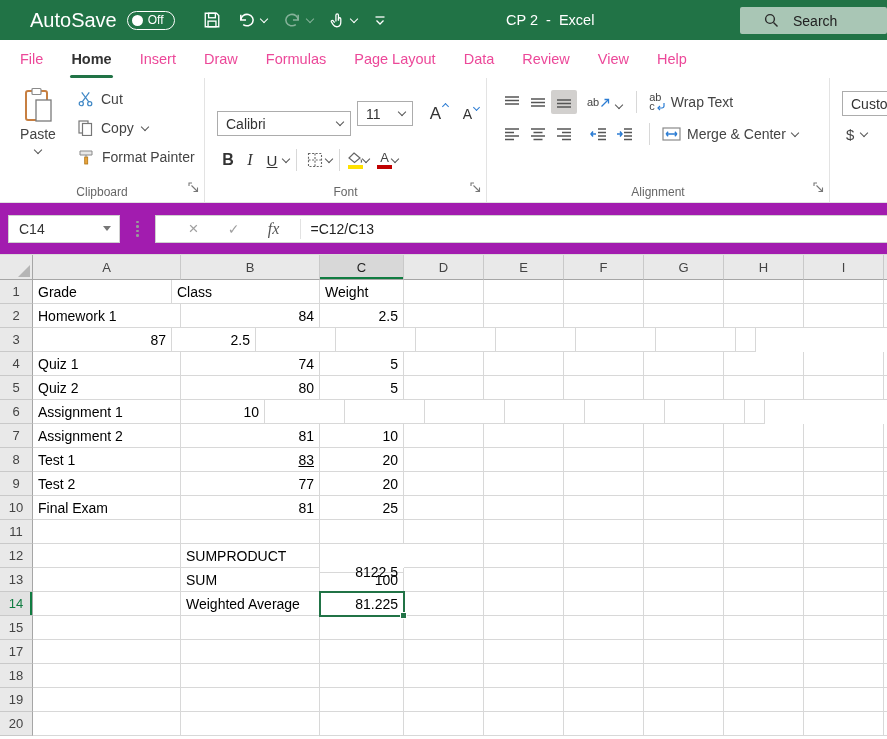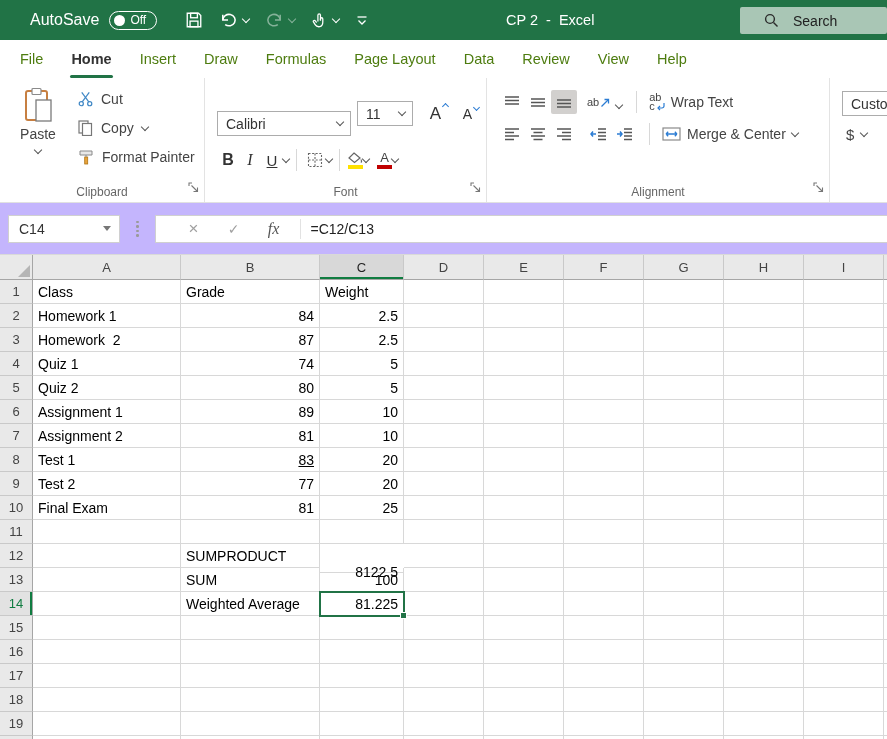--- a/index.html
+++ b/index.html
@@ -8,21 +8,21 @@
     width:887px; height:739px; overflow:hidden; background:#fff;
     font-family:"Liberation Sans", sans-serif;
     -webkit-user-select:none; user-select:none;
   }
 
   
   .titlebar {
     height:40px; background:var(--titlebar-green,#217346);
     display:flex; align-items:center; position:relative; color:#fff;
   }
-  .autosave-label { margin-left:30px; font-size:16px; white-space:pre; }
+  .autosave-label { margin-left:30px; font-size:20px; white-space:pre; }
   .autosave-toggle {
     margin-left:10px; width:48px; height:19px; border:1.4px solid #fff;
     border-radius:10px; display:flex; align-items:center; cursor:pointer;
   }
   .autosave-knob { width:11px; height:11px; border-radius:50%; background:#fff; margin-left:4px; }
   .autosave-state { font-size:12px; margin-left:5px; color:#fff; }
   .qat { display:flex; align-items:center; margin-left:22px; gap:4px; }
   .qat-btn { display:flex; align-items:center; gap:5px; padding:4px 6px; cursor:pointer; }
   .qat-btn.dimmed { opacity:.45; }
   .chev { display:inline-block; width:6px; height:6px; border-right:1.4px solid #555; border-bottom:1.4px solid #555; transform:rotate(45deg); margin-top:-3px; }
@@ -30,21 +30,21 @@
   .win-title { position:absolute; left:506px; top:0; height:40px; display:flex; align-items:center; font-size:14.5px; white-space:pre; }
   .searchbox {
     position:absolute; right:0; top:7px; width:147px; height:27px;
     background:var(--search-box-bg,#A9C6B5); display:flex; align-items:center;
     padding-left:24px; cursor:pointer; border-radius:2px;
   }
   .searchbox .search-label { font-size:14px; color:#212121; margin-left:14px; }
 
   
   .tabbar { height:38px; background:#fff; display:flex; align-items:center; padding-left:6px; }
-  .rtab { padding:0 14px; height:100%; display:flex; align-items:center; font-size:14.5px; color:#4d7c0f; position:relative; cursor:pointer; white-space:pre; }
+  .rtab { padding:0 14px; height:100%; display:flex; align-items:center; font-size:14.5px; color:#ec4899; position:relative; cursor:pointer; white-space:pre; }
   .rtab.active { font-weight:700; color:#333; }
   .rtab.active::after { content:""; position:absolute; left:13px; right:13px; bottom:0; height:3px; background:var(--titlebar-green,#217346); border-radius:2px; }
 
   
   .ribbon { height:125px; background:#fff; display:flex; border-bottom:1px solid #E1E1E1; position:relative; }
   .rgroup { position:relative; border-right:1px solid #E3E3E3; flex-shrink:0; }
   .grp-label { position:absolute; bottom:3px; left:0; right:0; text-align:center; font-size:12px; color:#666; }
   .launcher { position:absolute; right:5px; bottom:5px; cursor:pointer; }
   #grp-clipboard { width:205px; }
   #grp-font { width:282px; }
@@ -79,21 +79,21 @@
   .al-btn.selected { background:#D2D0CE; }
   .orient { display:flex; align-items:flex-end; margin-left:10px; cursor:pointer; gap:1px; }
   .mini-ab { font-size:11px; color:#444; }
   .ribbon-item { display:flex; align-items:center; gap:6px; font-size:14px; color:#444; cursor:pointer; }
 
   .num-body { padding:13px 0 0 12px; }
   .combo-numfmt { width:130px; }
   .cur-row { display:flex; align-items:center; gap:7px; margin-top:10px; margin-left:4px; font-size:15px; color:#444; cursor:pointer; }
 
   
-  .fbar { height:52px; background:#c4b5fd; display:flex; align-items:center; border-bottom:1px solid #D9D9D9;justify-content:center; }
+  .fbar { height:52px; background:#a21caf; display:flex; align-items:center; border-bottom:1px solid #D9D9D9;justify-content:center; }
   .namebox { margin-left:8px; width:112px; height:28px; background:#fff; border:1px solid #D0D0D0; display:flex; align-items:center; padding-left:10px; font-size:14px; color:#333; cursor:pointer; }
   .name-tri { margin-left:auto; margin-right:8px; width:0; height:0; border-left:4px solid transparent; border-right:4px solid transparent; border-top:5px solid #777; }
   .fbar-dots { display:flex; flex-direction:column; gap:2px; margin:0 16px; }
   .fbar-dots i { width:2.5px; height:2.5px; border-radius:50%; background:#9A9A9A; }
   .fpanel { flex:1; height:28px; background:#fff; border:1px solid #D0D0D0; border-right:none; display:flex; align-items:center; padding-left:18px; }
   .fbtn-gray { color:#A0A0A0; font-size:17px; width:40px; text-align:center; cursor:pointer; }
   .fx { font-family:"Liberation Serif",serif; font-style:italic; font-size:16px; color:#555; width:40px; text-align:center; cursor:pointer; }
   .fpanel .vdiv { width:1px; height:20px; background:#E2E2E2; margin:0 10px 0 6px; }
   .formula-text { font-size:14px; color:#222; white-space:pre; }
 
@@ -423,22 +423,22 @@
       <div class="col-header" style="width: 80px;">D</div>
       <div class="col-header" style="width: 80px;">E</div>
       <div class="col-header" style="width: 80px;">F</div>
       <div class="col-header" style="width: 80px;">G</div>
       <div class="col-header" style="width: 80px;">H</div>
       <div class="col-header" style="width: 80px;">I</div>
       <div class="col-header filler"></div>
     </div>
     <div class="grid-row">
       <div class="row-header">1</div>
+      <div class="cell" style="width: 139px;">Grade</div>
       <div class="cell" style="width: 148px;">Class</div>
-      <div class="cell" style="width: 139px;">Grade</div>
       <div class="cell" style="width: 84px;">Weight</div>
       <div class="cell" style="width: 80px;"></div>
       <div class="cell" style="width: 80px;"></div>
       <div class="cell" style="width: 80px;"></div>
       <div class="cell" style="width: 80px;"></div>
       <div class="cell" style="width: 80px;"></div>
       <div class="cell" style="width: 80px;"></div>
       <div class="cell filler"></div>
     </div>
     <div class="grid-row">
@@ -449,21 +449,20 @@
       <div class="cell" style="width: 80px;"></div>
       <div class="cell" style="width: 80px;"></div>
       <div class="cell" style="width: 80px;"></div>
       <div class="cell" style="width: 80px;"></div>
       <div class="cell" style="width: 80px;"></div>
       <div class="cell" style="width: 80px;"></div>
       <div class="cell filler"></div>
     </div>
     <div class="grid-row">
       <div class="row-header">3</div>
-      <div class="cell" style="width: 148px;">Homework  2</div>
       <div class="cell num" style="width: 139px;">87</div>
       <div class="cell num" style="width: 84px;">2.5</div>
       <div class="cell" style="width: 80px;"></div>
       <div class="cell" style="width: 80px;"></div>
       <div class="cell" style="width: 80px;"></div>
       <div class="cell" style="width: 80px;"></div>
       <div class="cell" style="width: 80px;"></div>
       <div class="cell" style="width: 80px;"></div>
       <div class="cell filler"></div>
     </div>
@@ -489,21 +488,20 @@
       <div class="cell" style="width: 80px;"></div>
       <div class="cell" style="width: 80px;"></div>
       <div class="cell" style="width: 80px;"></div>
       <div class="cell" style="width: 80px;"></div>
       <div class="cell" style="width: 80px;"></div>
       <div class="cell filler"></div>
     </div>
     <div class="grid-row">
       <div class="row-header">6</div>
       <div class="cell" style="width: 148px;">Assignment 1</div>
-      <div class="cell num" style="width: 139px;">89</div>
       <div class="cell num" style="width: 84px;">10</div>
       <div class="cell" style="width: 80px;"></div>
       <div class="cell" style="width: 80px;"></div>
       <div class="cell" style="width: 80px;"></div>
       <div class="cell" style="width: 80px;"></div>
       <div class="cell" style="width: 80px;"></div>
       <div class="cell" style="width: 80px;"></div>
       <div class="cell filler"></div>
     </div>
     <div class="grid-row">
@@ -617,77 +615,64 @@
       <div class="cell" style="width: 84px;"></div>
       <div class="cell" style="width: 80px;"></div>
       <div class="cell" style="width: 80px;"></div>
       <div class="cell" style="width: 80px;"></div>
       <div class="cell" style="width: 80px;"></div>
       <div class="cell" style="width: 80px;"></div>
       <div class="cell" style="width: 80px;"></div>
       <div class="cell filler"></div>
     </div>
     <div class="grid-row">
-      <div class="row-header">16</div>
+      <div class="row-header">17</div>
       <div class="cell" style="width: 148px;"></div>
       <div class="cell" style="width: 139px;"></div>
       <div class="cell" style="width: 84px;"></div>
       <div class="cell" style="width: 80px;"></div>
       <div class="cell" style="width: 80px;"></div>
       <div class="cell" style="width: 80px;"></div>
       <div class="cell" style="width: 80px;"></div>
       <div class="cell" style="width: 80px;"></div>
       <div class="cell" style="width: 80px;"></div>
       <div class="cell filler"></div>
     </div>
     <div class="grid-row">
-      <div class="row-header">17</div>
+      <div class="row-header">18</div>
       <div class="cell" style="width: 148px;"></div>
       <div class="cell" style="width: 139px;"></div>
       <div class="cell" style="width: 84px;"></div>
       <div class="cell" style="width: 80px;"></div>
       <div class="cell" style="width: 80px;"></div>
       <div class="cell" style="width: 80px;"></div>
       <div class="cell" style="width: 80px;"></div>
       <div class="cell" style="width: 80px;"></div>
       <div class="cell" style="width: 80px;"></div>
       <div class="cell filler"></div>
     </div>
     <div class="grid-row">
-      <div class="row-header">18</div>
+      <div class="row-header">19</div>
       <div class="cell" style="width: 148px;"></div>
       <div class="cell" style="width: 139px;"></div>
       <div class="cell" style="width: 84px;"></div>
       <div class="cell" style="width: 80px;"></div>
       <div class="cell" style="width: 80px;"></div>
       <div class="cell" style="width: 80px;"></div>
       <div class="cell" style="width: 80px;"></div>
       <div class="cell" style="width: 80px;"></div>
       <div class="cell" style="width: 80px;"></div>
       <div class="cell filler"></div>
     </div>
     <div class="grid-row">
-      <div class="row-header">19</div>
+      <div class="row-header">20</div>
       <div class="cell" style="width: 148px;"></div>
       <div class="cell" style="width: 139px;"></div>
       <div class="cell" style="width: 84px;"></div>
       <div class="cell" style="width: 80px;"></div>
       <div class="cell" style="width: 80px;"></div>
       <div class="cell" style="width: 80px;"></div>
       <div class="cell" style="width: 80px;"></div>
       <div class="cell" style="width: 80px;"></div>
       <div class="cell" style="width: 80px;"></div>
       <div class="cell filler"></div>
     </div>
-    <div class="grid-row">
-      <div class="row-header">20</div>
-      <div class="cell" style="width: 148px;"></div>
-      <div class="cell" style="width: 139px;"></div>
-      <div class="cell" style="width: 84px;"></div>
-      <div class="cell" style="width: 80px;"></div>
-      <div class="cell" style="width: 80px;"></div>
-      <div class="cell" style="width: 80px;"></div>
-      <div class="cell" style="width: 80px;"></div>
-      <div class="cell" style="width: 80px;"></div>
-      <div class="cell" style="width: 80px;"></div>
-      <div class="cell filler"></div>
-    </div>
   </div>
 
 </body></html>

